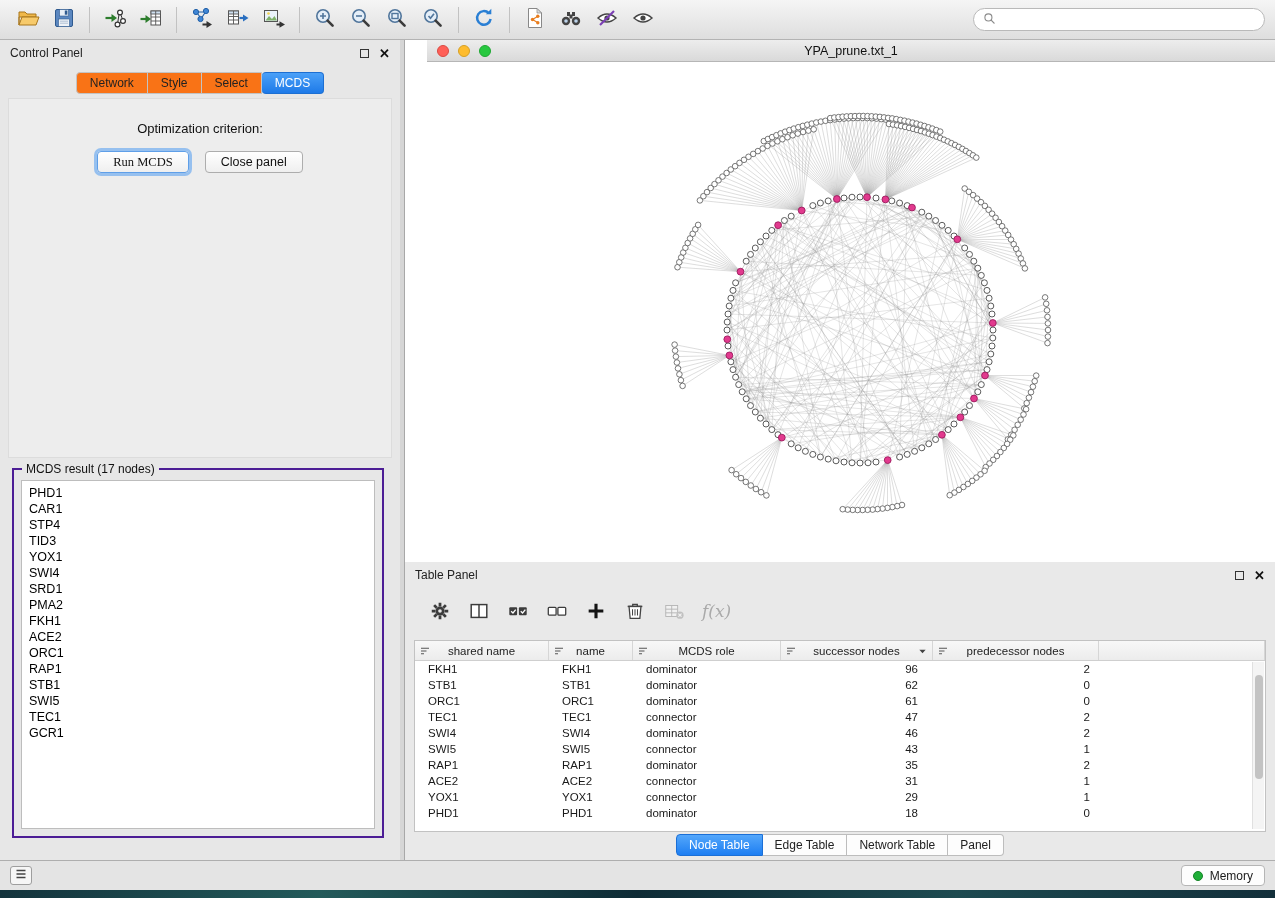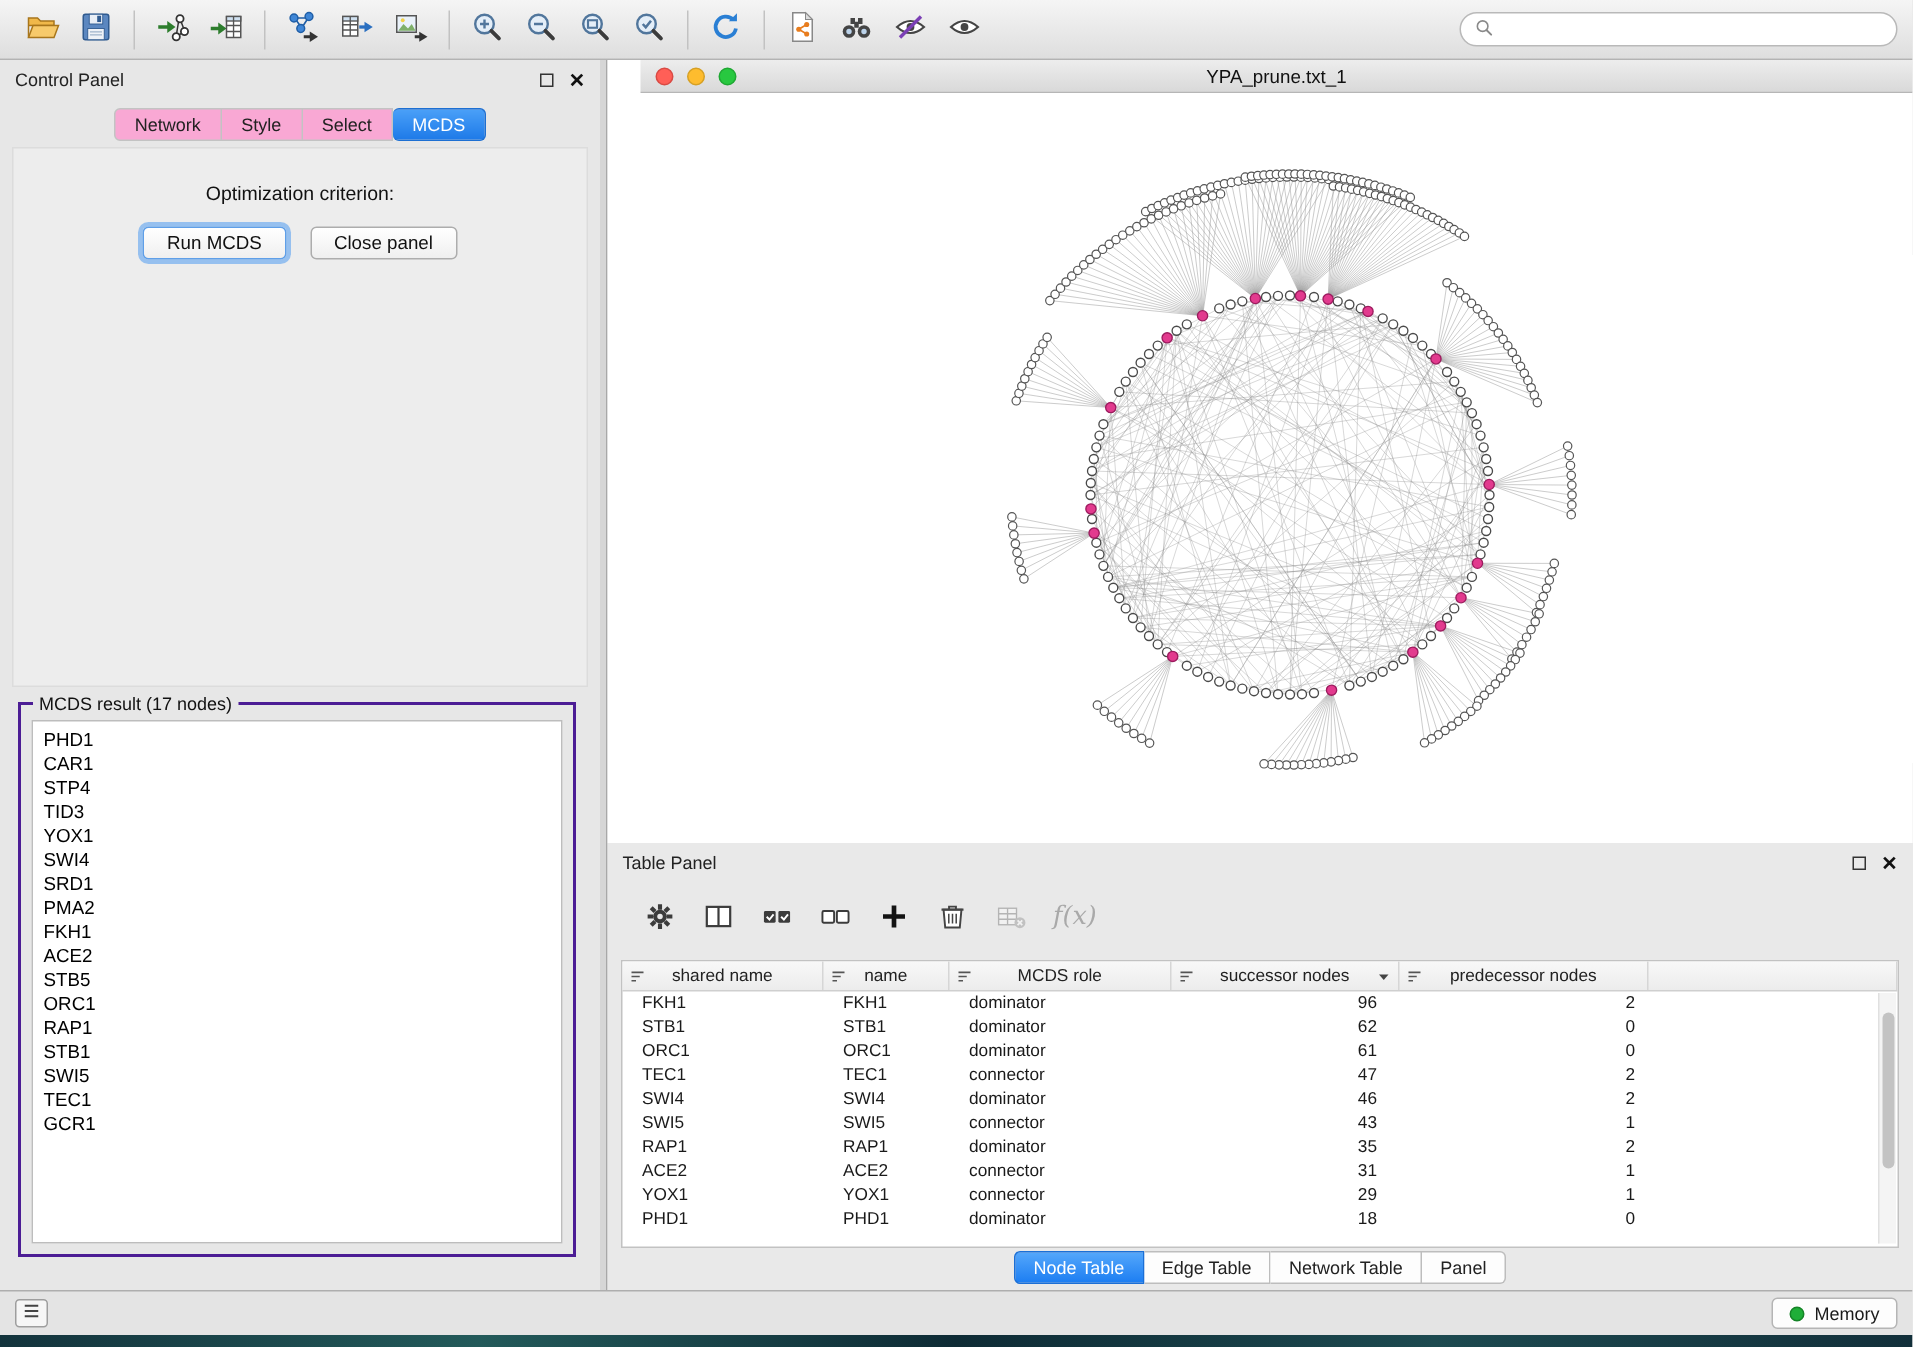--- a/index.html
+++ b/index.html
@@ -17,34 +17,34 @@
     border-radius:12px; display:flex; align-items:center; padding:0 9px; gap:6px; }
   .search-box input { border:none; outline:none; flex:1; font-size:12px; background:transparent; font-family:"Liberation Sans",sans-serif; }
 
   
   .control-panel { position:absolute; top:40px; left:0; width:400px; height:820px; background:#e7e7e7; }
   .panel-title-row { height:26px; display:flex; align-items:center; padding:0 10px; font-size:12px; color:#222; }
   .panel-controls { margin-left:auto; display:flex; align-items:center; gap:10px; }
   .float-box { width:9px; height:9px; border:1.5px solid #333; display:inline-block; }
   .close-x { font-weight:bold; font-size:13px; color:#111; line-height:1; }
   .cp-tabs { display:flex; justify-content:center; margin-top:6px; }
-  .cp-tab { font-size:12px; padding:3px 13px; background:#f9a8d4; border:1px solid #c3c3c3; border-left:none; color:#222; }
+  .cp-tab { font-size:12px; padding:3px 13px; background:#f97316; border:1px solid #c3c3c3; border-left:none; color:#222; }
   .cp-tab:first-child { border-left:1px solid #c3c3c3; border-radius:4px 0 0 4px; }
   .cp-tab:last-child { border-radius:0 4px 4px 0; }
   .cp-tab.active { background:linear-gradient(#4aa0f8,#1e7ae8); color:#fff; border-color:#1d6fd2; border-radius:4px; }
   .cp-content { position:absolute; top:58px; left:8px; right:8px; height:360px; background:#ededed; border:1px solid #dcdcdc; }
   .opt-label { text-align:center; margin-top:22px; font-size:13px; color:#111; }
   .dropdown { margin:12px auto 0; width:314px; height:23px; background:#fff; border:1px solid #a9a9a9; border-radius:4px;
     display:flex; align-items:center; padding-left:9px; font-size:12.5px; }
   .stepper { margin-left:auto; width:19px; height:21px; border-radius:0 3px 3px 0;
     background:linear-gradient(#74b6f9,#2a7de0); display:flex; align-items:center; justify-content:center; }
   .btn-row { display:flex; justify-content:center; gap:16px; margin-top:15px; }
   .btn { height:22px; padding:0 15px; font-size:12.5px; color:#111; font-family:"Liberation Sans",sans-serif;
     background:linear-gradient(#ffffff,#efefef); border:1px solid #adadad; border-radius:4px; }
-  .btn.focus { box-shadow:0 0 0 3px rgba(92,162,240,.6); border-color:#5f9fe8; }
+  .btn.focus { box-shadow:0 0 0 3px rgba(92,162,240,.6); border-color:#5f9fe8;font-family:Liberation Serif, serif; }
 
   .result-group { position:absolute; left:12px; width:372px; top:428px; height:370px; border:2px solid #4c1d95; }
   .result-legend { position:absolute; top:-8px; left:8px; background:#e7e7e7; padding:0 4px; font-size:12px; color:#111; }
   .result-list { position:absolute; top:10px; left:7px; right:7px; bottom:7px; background:#fff; border:1px solid #bdbdbd;
     overflow:hidden; padding:4px 7px; font-size:12.5px; line-height:16px; color:#000; }
 
   .splitter { position:absolute; top:40px; left:400px; width:5px; height:820px; background:#d6d6d6; border-right:1px solid #a8a8a8; }
 
   
   .network-window { position:absolute; left:405px; top:40px; right:0; height:522px; background:#fff;padding-left:22px; }
@@ -278,21 +278,20 @@
           <div>PHD1</div>
           <div>CAR1</div>
           <div>STP4</div>
           <div>TID3</div>
           <div>YOX1</div>
           <div>SWI4</div>
           <div>SRD1</div>
           <div>PMA2</div>
           <div>FKH1</div>
           <div>ACE2</div>
-          <div>STB5</div>
           <div>ORC1</div>
           <div>RAP1</div>
           <div>STB1</div>
           <div>SWI5</div>
           <div>TEC1</div>
           <div>GCR1</div>
         </div>
     </div>
   </div>
 

